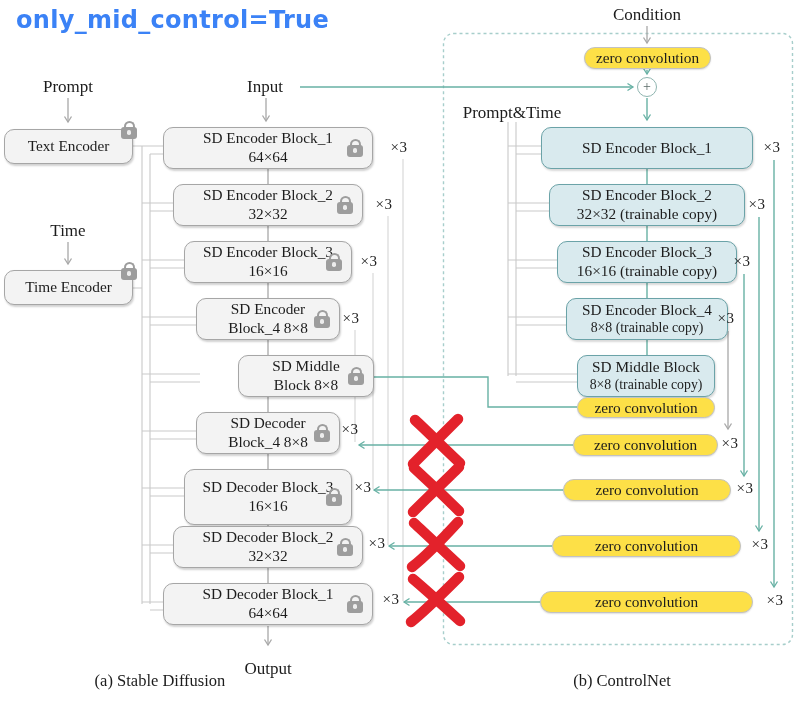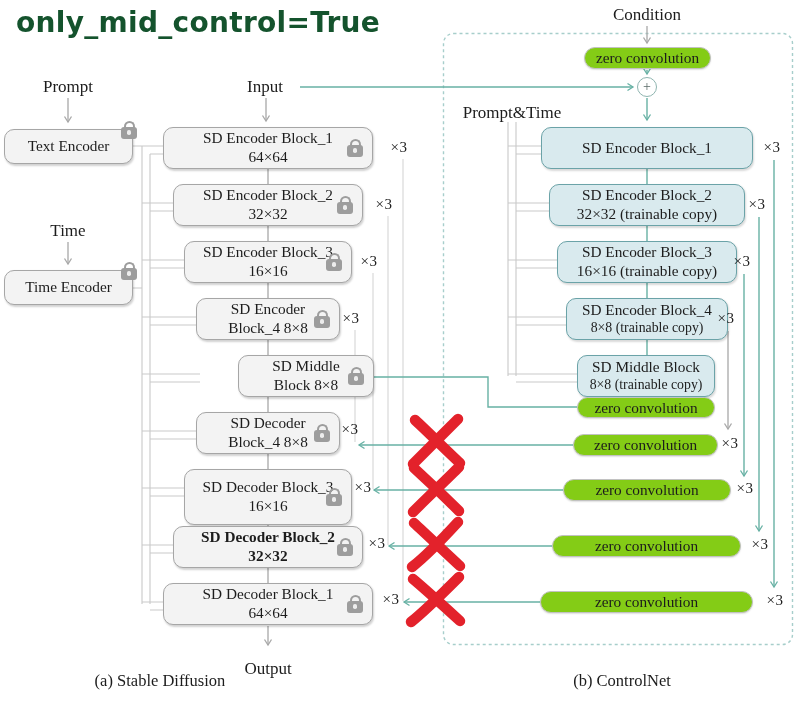--- a/index.html
+++ b/index.html
@@ -2,33 +2,33 @@
 <html><head>
 <meta charset="utf-8">
 <style>
   html,body{margin:0;padding:0;background:#fff;}
   #stage{position:relative;width:795px;height:702px;background:#ffffff;overflow:hidden;
          font-family:"Liberation Serif","DejaVu Serif",serif;color:#1c1c1c;}
   svg.wires,svg.overlay{position:absolute;left:0;top:0;width:795px;height:702px;}
   svg.overlay{pointer-events:none;z-index:10;}
   .layer{position:absolute;left:0;top:0;width:795px;height:702px;z-index:2;}
   .title{position:absolute;left:16px;top:6px;font-family:"DejaVu Sans","Liberation Sans",sans-serif;
-         font-weight:bold;font-size:28px;letter-spacing:.3px;color:#14532d;}
+         font-weight:bold;font-size:24px;letter-spacing:.3px;color:#3b82f6;}
   .lbl{position:absolute;text-align:center;font-size:17px;}
   .cap{position:absolute;text-align:center;font-size:16.5px;}
   .x3{position:absolute;width:28px;text-align:center;font-size:15px;letter-spacing:.5px;}
   .sdbox,.encbox{position:absolute;box-sizing:border-box;background:#f3f3f3;
          border:1.4px solid #a6a6a6;border-radius:10px;box-shadow:1px 1.5px 2px rgba(0,0,0,.18);
          display:flex;flex-direction:column;align-items:center;justify-content:center;
          font-size:15.3px;line-height:1.22;text-align:center;}
   .ctrlbox{position:absolute;box-sizing:border-box;background:#d9eaee;
          border:1.4px solid #6ba3a8;border-radius:10px;box-shadow:1px 1.5px 2px rgba(0,0,0,.15);
          display:flex;flex-direction:column;align-items:center;justify-content:center;
          font-size:15.3px;line-height:1.22;text-align:center;}
-  .pill{position:absolute;box-sizing:border-box;background:#84cc16;border:1px solid #c2c2c2;
+  .pill{position:absolute;box-sizing:border-box;background:#fde047;border:1px solid #c2c2c2;
         border-radius:12px;display:flex;align-items:center;justify-content:center;
         font-size:15.3px;box-shadow:0 1px 1.5px rgba(0,0,0,.12);}
   .small{font-size:13.8px;}
   .plus{position:absolute;left:637px;top:77px;width:20px;height:20px;box-sizing:border-box;
         border:1.2px solid #8fb5b0;border-radius:50%;background:#fff;color:#5a6b68;
         font-size:14px;line-height:17px;text-align:center;}
   .lock{position:absolute;right:9px;top:50%;width:16px;height:12px;margin-top:-3px;
         background:#9d9d9d;border-radius:3px;}
   .lock::before{content:"";position:absolute;left:2.5px;top:-6.5px;width:11px;height:9px;
         box-sizing:border-box;border:2.6px solid #9d9d9d;border-bottom:none;border-radius:6px 6px 0 0;}
@@ -151,21 +151,21 @@
     <div class="sdbox" style="left:196px;top:412px;width:144px;height:42px;">
       <div>SD Decoder</div>
       <div>Block_4 8×8</div>
       <span class="lock"></span>
     </div>
     <div class="sdbox" style="left:184px;top:469px;width:168px;height:56px;">
       <div>SD Decoder Block_3</div>
       <div>16×16</div>
       <span class="lock"></span>
     </div>
-    <div class="sdbox" style="left:173px;top:526px;width:190px;height:42px;font-weight:bold;">
+    <div class="sdbox" style="left:173px;top:526px;width:190px;height:42px;">
       <div>SD Decoder Block_2</div>
       <div>32×32</div>
       <span class="lock"></span>
     </div>
     <div class="sdbox" style="left:163px;top:583px;width:210px;height:42px;">
       <div>SD Decoder Block_1</div>
       <div>64×64</div>
       <span class="lock"></span>
     </div>
 

